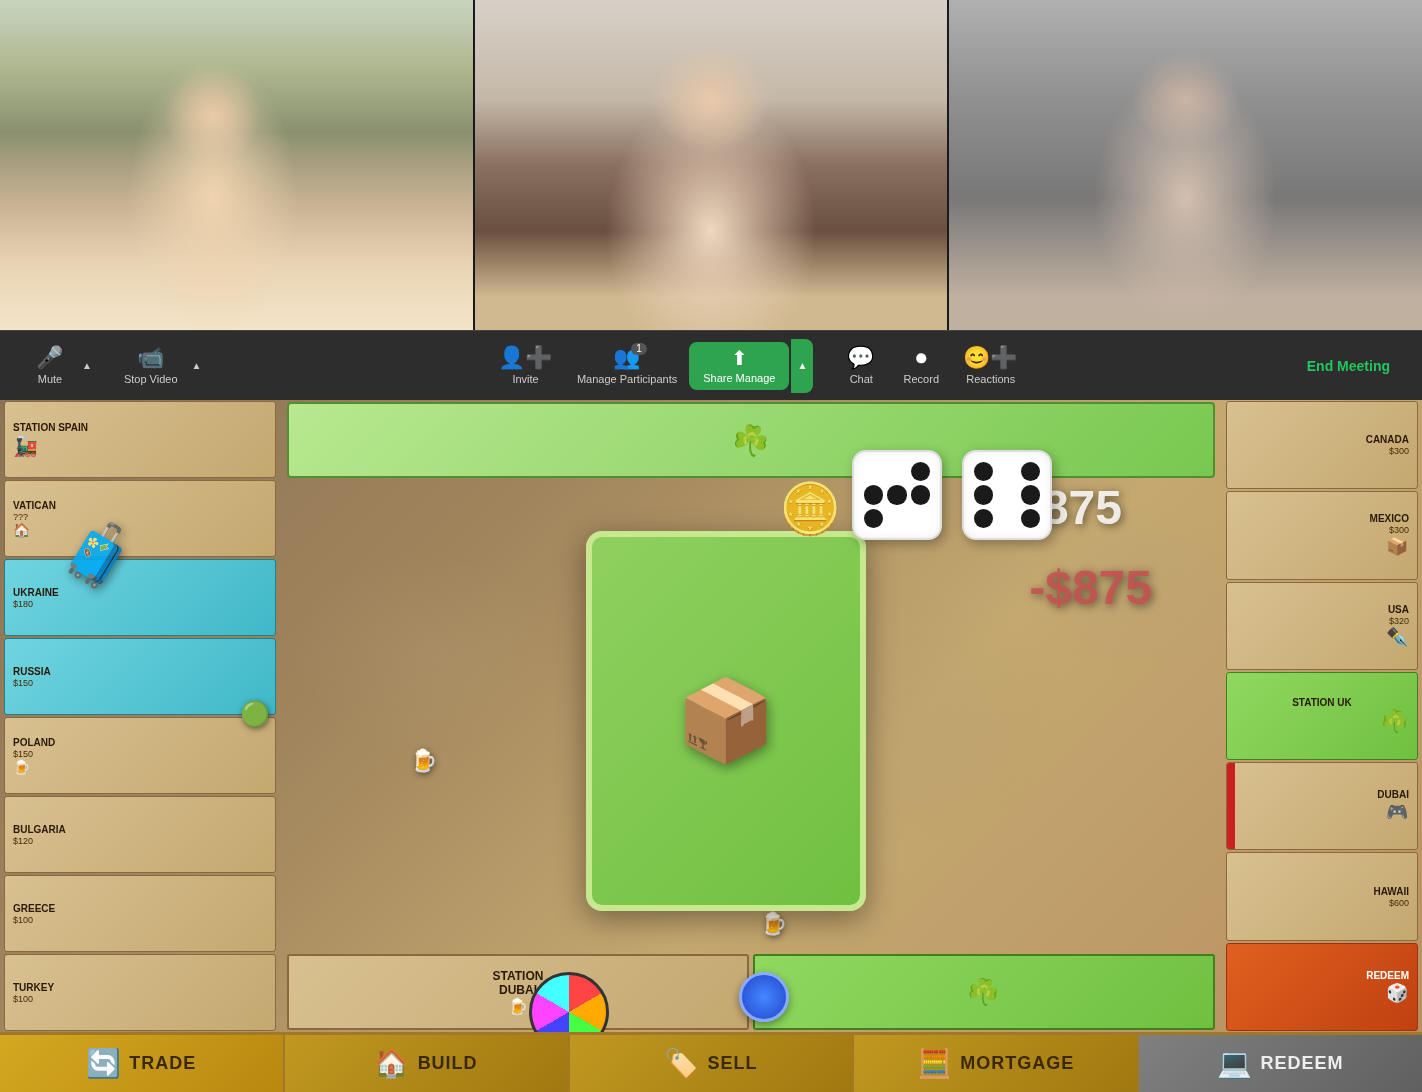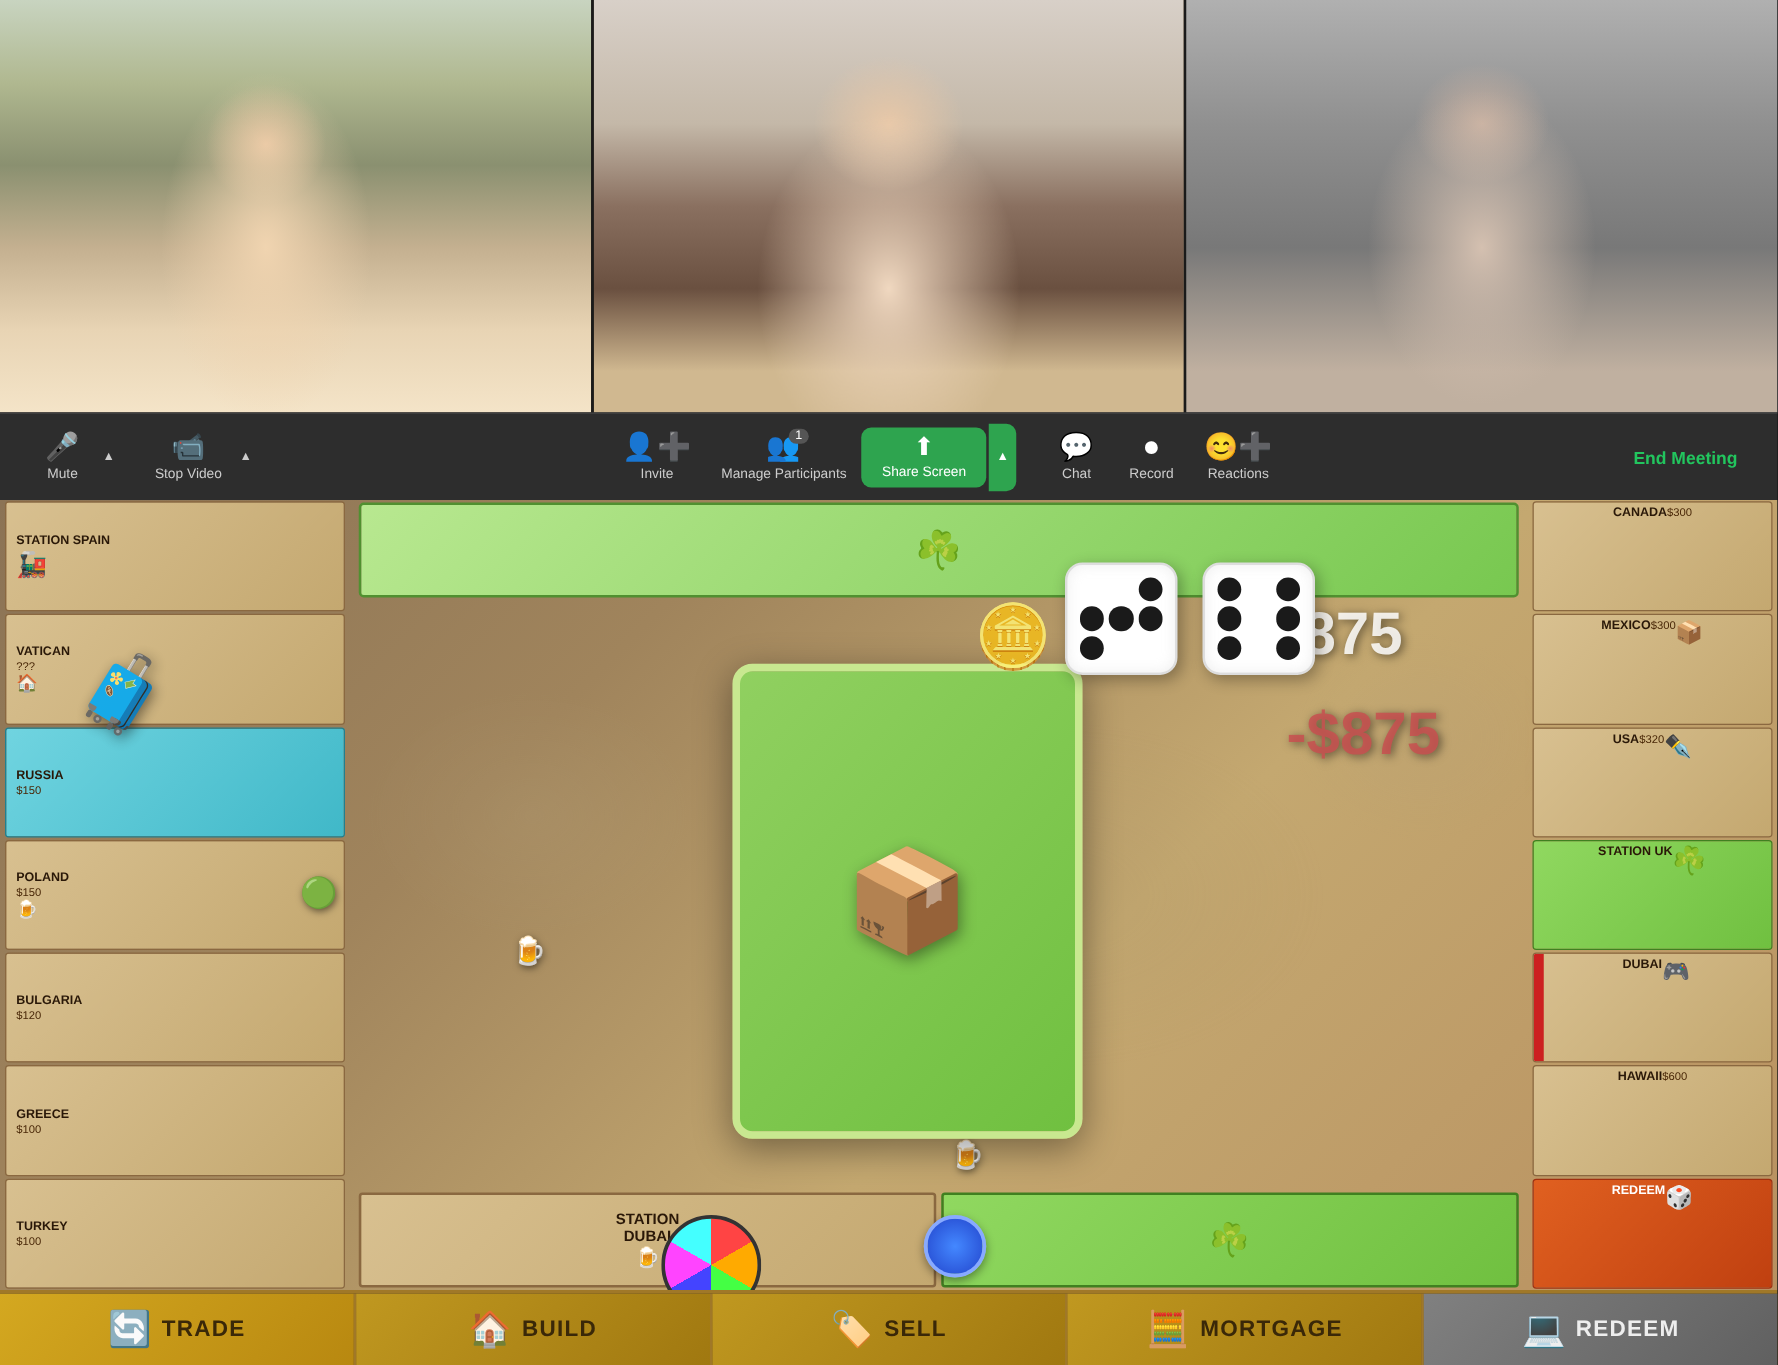--- a/index.html
+++ b/index.html
@@ -418,20 +418,21 @@
       color: #4a2808;
     }
 
     .prop-right-item {
       flex: 1;
       background: linear-gradient(135deg, #d8c090 0%, #c4a870 100%);
       border: 1.5px solid #8a6840;
       margin: 1px 4px;
       border-radius: 3px;
       display: flex;
+      flex-direction: column;
       justify-content: center;
       padding: 3px 8px;
       text-align: right;
       overflow: hidden;
     }
 
     .prop-right-item.shamrock {
       background: linear-gradient(135deg, #90d860 0%, #70c040 100%);
       border-color: #408020;
     }
@@ -577,21 +578,21 @@
     <div class="tool-btn" style="position:relative;">
       <span class="icon tool-icon-wrap">
         👥
         <span class="participant-badge">1</span>
       </span>
       <span class="label">Manage Participants</span>
     </div>
 
     <div class="tool-btn share-btn">
       <span class="icon">⬆</span>
-      <span class="label">Share Screen</span>
+      <span class="label">Share Manage</span>
     </div>
     <div class="chevron-btn share-chevron" style="background:#2ea44f; border-radius:0 8px 8px 0; color:#fff; padding:0 6px;">▲</div>
 
     <div class="tool-btn">
       <span class="icon">💬</span>
       <span class="label">Chat</span>
     </div>
 
     <div class="tool-btn">
       <span class="icon">⏺</span>
@@ -614,20 +615,24 @@
 
   <div class="property-row-left">
     <div class="prop-item" style="background:linear-gradient(135deg,#d8c090,#c4a870); min-height:60px;">
       <div class="prop-name">STATION SPAIN</div>
       <div style="font-size:20px;">🚂</div>
     </div>
     <div class="prop-item">
       <div class="prop-name">VATICAN</div>
       <div class="prop-price">???</div>
       <div style="font-size:14px;">🏠</div>
+    </div>
+    <div class="prop-item teal">
+      <div class="prop-name">UKRAINE</div>
+      <div class="prop-price">$180</div>
     </div>
     <div class="prop-item teal">
       <div class="prop-name">RUSSIA</div>
       <div class="prop-price">$150</div>
     </div>
     <div class="prop-item">
       <div class="prop-name">POLAND</div>
       <div class="prop-price">$150</div>
       <div style="font-size:14px;">🍺</div>
     </div>

